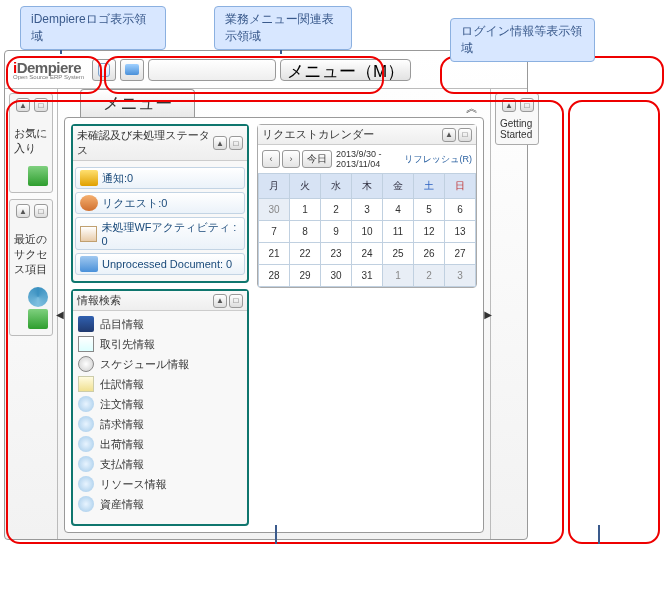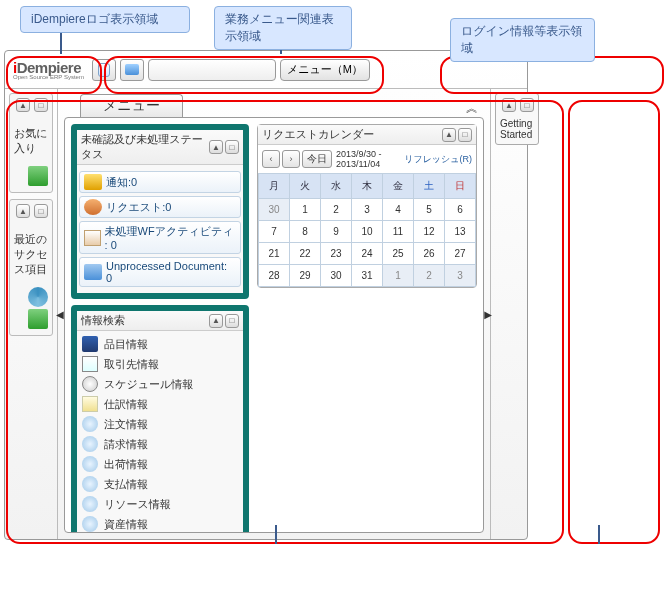--- a/index.html
+++ b/index.html
@@ -1,21 +1,21 @@
 <!DOCTYPE html>
 <html><head>
 <meta charset="utf-8">
 <style>
   * { box-sizing: border-box; }
   body { margin:0; font-family:"Meiryo","Hiragino Kaku Gothic Pro",sans-serif; font-size:11px; color:#333; background:#fff; width:670px; }
   .wrap { position:relative; padding:4px; }
 
   
   .callout { position:absolute; background:#d8e7ff; border:1px solid #8bb0e0; border-radius:4px; padding:4px 10px; font-size:12px; color:#3a5a8c; z-index:50; }
-  .co1 { left:20px; top:6px; width:170px; }
+  .co1 { left:20px; top:6px; width:146px; }
   .co2 { left:214px; top:6px; width:138px; }
   .co3 { left:450px; top:18px; width:145px; }
   .co4 { left:210px; top:548px; width:132px; }
   .co5 { left:548px; top:548px; width:100px; }
   .leader { position:absolute; background:#3a5a8c; z-index:45; }
 
   
   .region { position:absolute; border:2px solid #e00; border-radius:14px; z-index:40; pointer-events:none; }
   .r-logo  { left:6px;  top:56px; width:96px; height:38px; }
   .r-menu  { left:104px; top:56px; width:280px; height:38px; }
@@ -28,43 +28,43 @@
   .header { height:38px; display:flex; align-items:center; border-bottom:1px solid #bbb; padding:0 4px; }
   .logo-box { display:flex; flex-direction:column; align-items:flex-start; padding:0 4px; }
   .logo-main { font-weight:bold; font-size:15px; color:#606060; letter-spacing:-0.5px;}
   .logo-i { color:#e00; }
   .logo-sub { font-size:6px; color:#777; margin-top:-2px; }
 
   .tool-btn { width:24px; height:22px; border:1px solid #999; border-radius:3px; background:linear-gradient(#fff,#e2e2e2); margin-left:4px; display:inline-flex; align-items:center; justify-content:center; cursor:pointer;}
   .dropdown { margin-left:4px; display:inline-flex; align-items:center; height:22px; border:1px solid #999; border-radius:4px; background:#fff; width:128px; background:linear-gradient(#fff,#eee); }
   .dropdown input { border:none; flex:1; font-size:11px; padding:0 4px; background:transparent; outline:none;}
   .dropdown .arrow { width:16px; text-align:center; font-size:9px; color:#555;}
-  .menu-btn { margin-left:4px; height:22px; border:1px solid #999; border-radius:4px; padding:0 6px; background:linear-gradient(#fff,#e2e2e2); cursor:pointer; font-size:11px;}
+  .menu-btn { margin-left:4px; height:22px; border:1px solid #999; border-radius:4px; padding:0 6px; background:linear-gradient(#fff,#e2e2e2); cursor:pointer; font-size:17px;}
   .spacer { flex:1; }
   .login-box { text-align:right; font-size:10px; color:#444; padding-right:6px;}
   .login-links { color:#2a60a0; }
   .login-links span { cursor:pointer; }
 
   .body-row { display:flex; height:calc(100% - 38px); }
   .sidebar-left { width:96px; border-right:1px solid #bbb; display:flex; flex-direction:column; padding:4px; gap:6px;}
   .side-card { border:1px solid #bbb; border-radius:3px; background:#f6f6f6; padding:4px; }
   .side-title { font-size:10px; color:#333; margin-bottom:14px; display:flex; justify-content:space-between; align-items:center;}
   .side-icons { display:flex; gap:2px; justify-content:flex-end;}
   .side-img { width:20px; height:20px; border-radius:3px; display:inline-block; }
 
   .center { flex:1; position:relative; padding:6px; display:flex; flex-direction:column; }
   .tab-strip { display:flex; align-items:flex-end; height:22px; }
-  .tab { border:1px solid #999; border-bottom:none; border-radius:4px 4px 0 0; background:linear-gradient(#fff,#e8e8e8); padding:2px 22px; font-size:14px; margin-left:16px;}
+  .tab { border:1px solid #999; border-bottom:none; border-radius:4px 4px 0 0; background:linear-gradient(#fff,#e8e8e8); padding:2px 22px; font-size:17px; margin-left:16px;}
   .dbl-arrow { margin-left:auto; margin-right:6px; font-size:12px; color:#555; cursor:pointer;}
   .tab-body { flex:1; border:1px solid #999; border-radius:4px; background:#fff; padding:6px; overflow:hidden;}
   .tab-body-inner { height:100%; display:flex; gap:8px; }
   .col-left { width:178px; display:flex; flex-direction:column; gap:6px;}
   .col-right { flex:1; }
 
-  .panel { border:6px solid #0f766e; border-radius:4px; background:#f8f8f8; }
+  .panel { border:2px solid #0f766e; border-radius:4px; background:#f8f8f8; }
   .panel-hd { display:flex; align-items:center; padding:2px 4px; border-bottom:1px solid #ccc; background:linear-gradient(#fafafa,#eee); font-size:11px;}
   .panel-hd .title { flex:1; }
   .mini-btn { width:14px; height:14px; border:1px solid #999; border-radius:3px; background:linear-gradient(#fff,#ddd); margin-left:2px; display:inline-flex; align-items:center; justify-content:center; font-size:8px; color:#555; cursor:pointer;}
   .panel-bd { padding:3px 2px; }
 
   .wf-item { display:flex; align-items:center; border:1px solid #c3d4e4; border-radius:3px; margin:3px 0; padding:2px 4px; background:linear-gradient(#fff,#ebf2f9); font-size:11px; color:#1a4a7a; cursor:pointer;}
   .wf-item .ic { width:18px; height:16px; margin-right:4px; }
 
   .info-list .item { display:flex; align-items:center; padding:2px 3px; cursor:pointer; font-size:11px; }
   .info-list .ic { width:16px; height:16px; margin-right:6px; }

